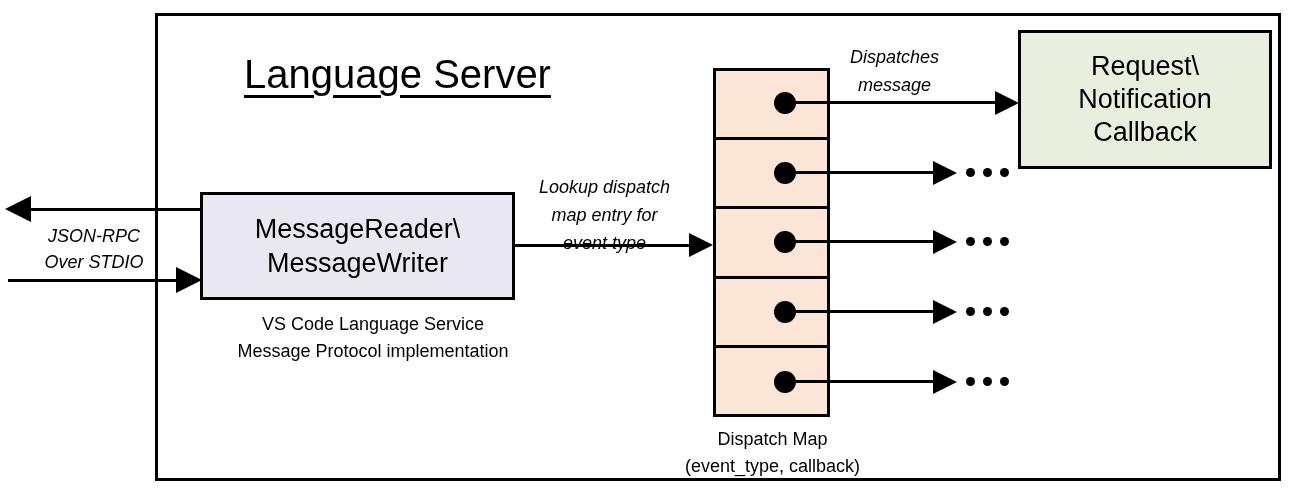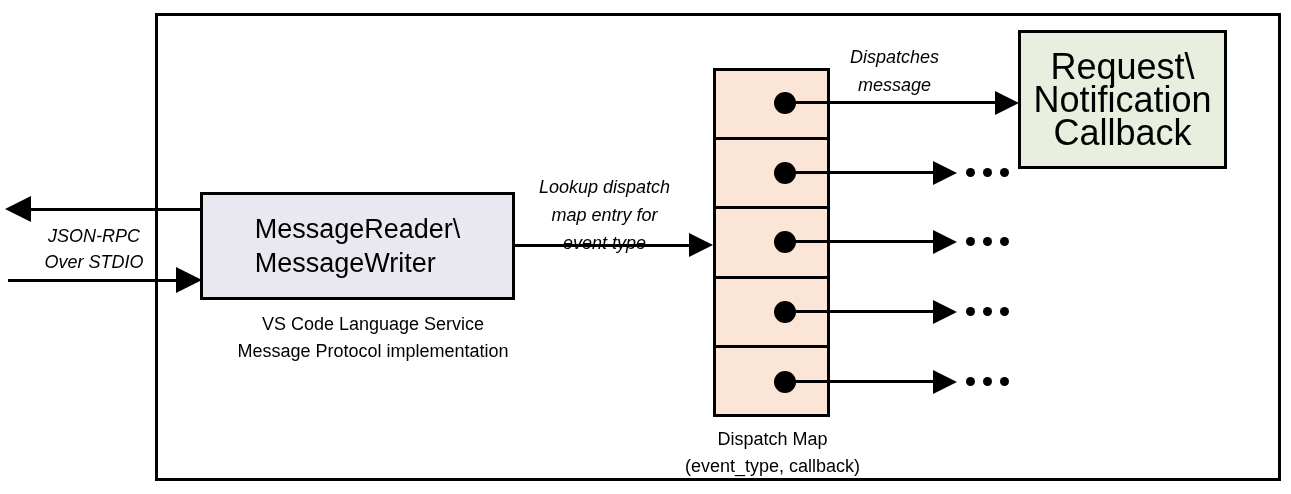--- a/index.html
+++ b/index.html
@@ -15,39 +15,40 @@
     border-top:12px solid transparent; border-bottom:12px solid transparent;
     border-left:24px solid #000; }
   .arrow-l { position:absolute; width:0; height:0;
     border-top:13px solid transparent; border-bottom:13px solid transparent;
     border-right:26px solid #000; }
   .title-wrap { position:absolute; left:225px; top:50px; width:345px; text-align:center;
     font-size:40px; line-height:48px; }
   .title-wrap span { text-decoration:underline; text-decoration-thickness:3px; text-underline-offset:7px; }
   .reader-box { left:200px; top:192px; width:315px; height:108px;
     background:var(--lavender,#E9E8F0); display:flex; align-items:center; justify-content:center;
-    font-size:27px; line-height:34px; text-align:left; white-space:pre-line; }
-  .callback-box { left:1018px; top:30px; width:209px; height:139px;
+    font-size:27px; line-height:34px; text-align:center; white-space:pre-line; }
+  .callback-box { left:1018px; top:30px; width:254px; height:139px;
     background:var(--green,#E8EFDF); display:flex; align-items:center; justify-content:center;
-    font-size:36px; line-height:33px; text-align:center; white-space:pre-line; }
+    font-size:27px; line-height:33px; text-align:center; white-space:pre-line; }
   .dispatch-map { left:713px; top:68px; width:117px; height:349px; display:flex; flex-direction:column; background:var(--peach,#FBE5D6); }
   .dispatch-map .cell { flex:1 1 0; background:var(--peach,#FBE5D6); }
   .dispatch-map .cell:not(:last-child) { border-bottom:3px solid #000; }
   .dot { position:absolute; width:22px; height:22px; border-radius:50%; background:#000; }
   .edots { position:absolute; display:flex; gap:8px; align-items:center; height:9px; }
   .edots i { display:block; width:9px; height:9px; border-radius:50%; background:#000; }
   .small { font-size:18px; }
 </style>
 </head>
 <body>
 
 <div class="stage">
 
   <div class="box" style="left:155px; top:13px; width:1126px; height:468px;"></div>
 
+  <div class="title-wrap"><span>Language Server</span></div>
 
   <div class="line" style="left:30px; top:208px; width:170px; height:3px;"></div>
   <div class="arrow-l" style="left:5px; top:196px;"></div>
 
   <div class="line" style="left:8px; top:279px; width:170px; height:3px;"></div>
   <div class="arrow-l" style="left:176px; top:267px; transform:scaleX(-1);"></div>
 
   <div class="lbl italic small" style="left:18px; top:223px; width:152px; line-height:26px;">JSON-RPC
 Over STDIO</div>
 

